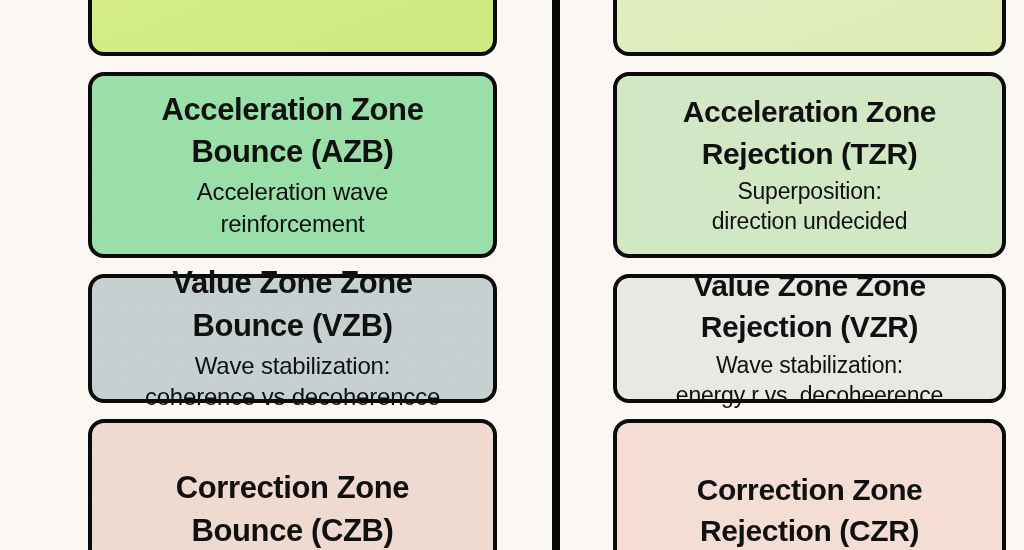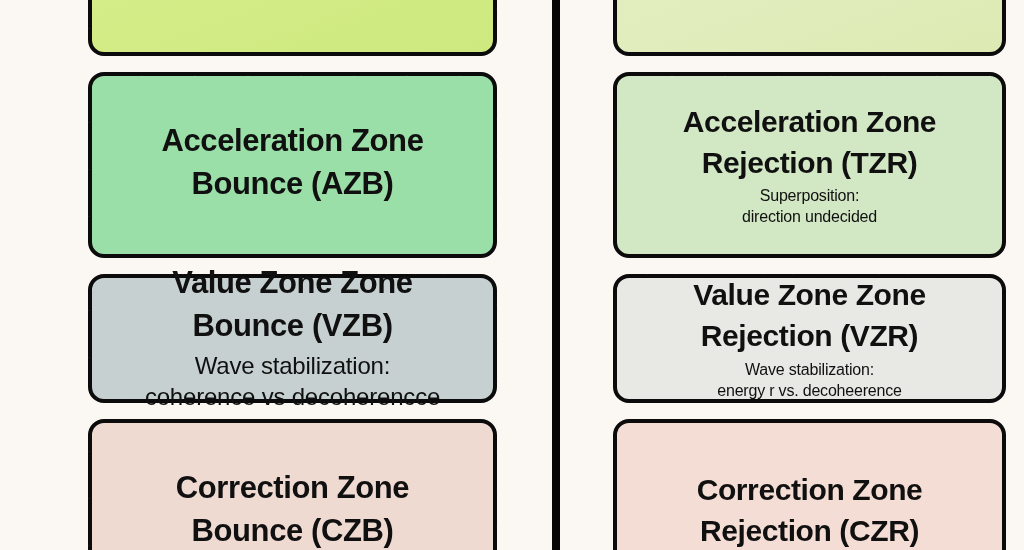--- a/index.html
+++ b/index.html
@@ -81,21 +81,21 @@
   }
 
   
   .card.h-intro  { height: 152px; }
   .card.h-accel  { height: 186px; }
   .card.h-value  { height: 129px; }
   .card.h-corr   { height: 186px; }
 
   
   .column.right .card .title    { font-size: 30px; }
-  .column.right .card .subtitle { font-size: 16px; }
+  .column.right .card .subtitle { font-size: 23px; }
 
   
   .c-intro-left {
     background: linear-gradient(160deg, #D8EE92 0%, #D4EC86 45%, #CDE97F 100%);
   }
   .c-intro-right {
     background: linear-gradient(160deg, #E4EFC4 0%, #E1EDBC 50%, #DDEAB3 100%);
   }
   .c-accel-left  { background: #9BDFA8; }
   .c-accel-right { background: #D2E7C4; }
@@ -125,20 +125,22 @@
   <div class="column left">
 
     <div class="card c-intro-left h-intro">
       <div class="title"></div>
 
     </div>
 
     <div class="card c-accel-left h-accel">
       <div class="title">Acceleration Zone
 Bounce (AZB)</div>
+      <div class="subtitle">Acceleration wave
+reinforcement</div>
     </div>
 
     <div class="card c-value-left h-value">
       <div class="title">Value Zone Zone
 Bounce (VZB)</div>
       <div class="subtitle">Wave stabilization:
 coherence vs decoherencce</div>
     </div>
 
     <div class="card c-corr-left h-corr">

